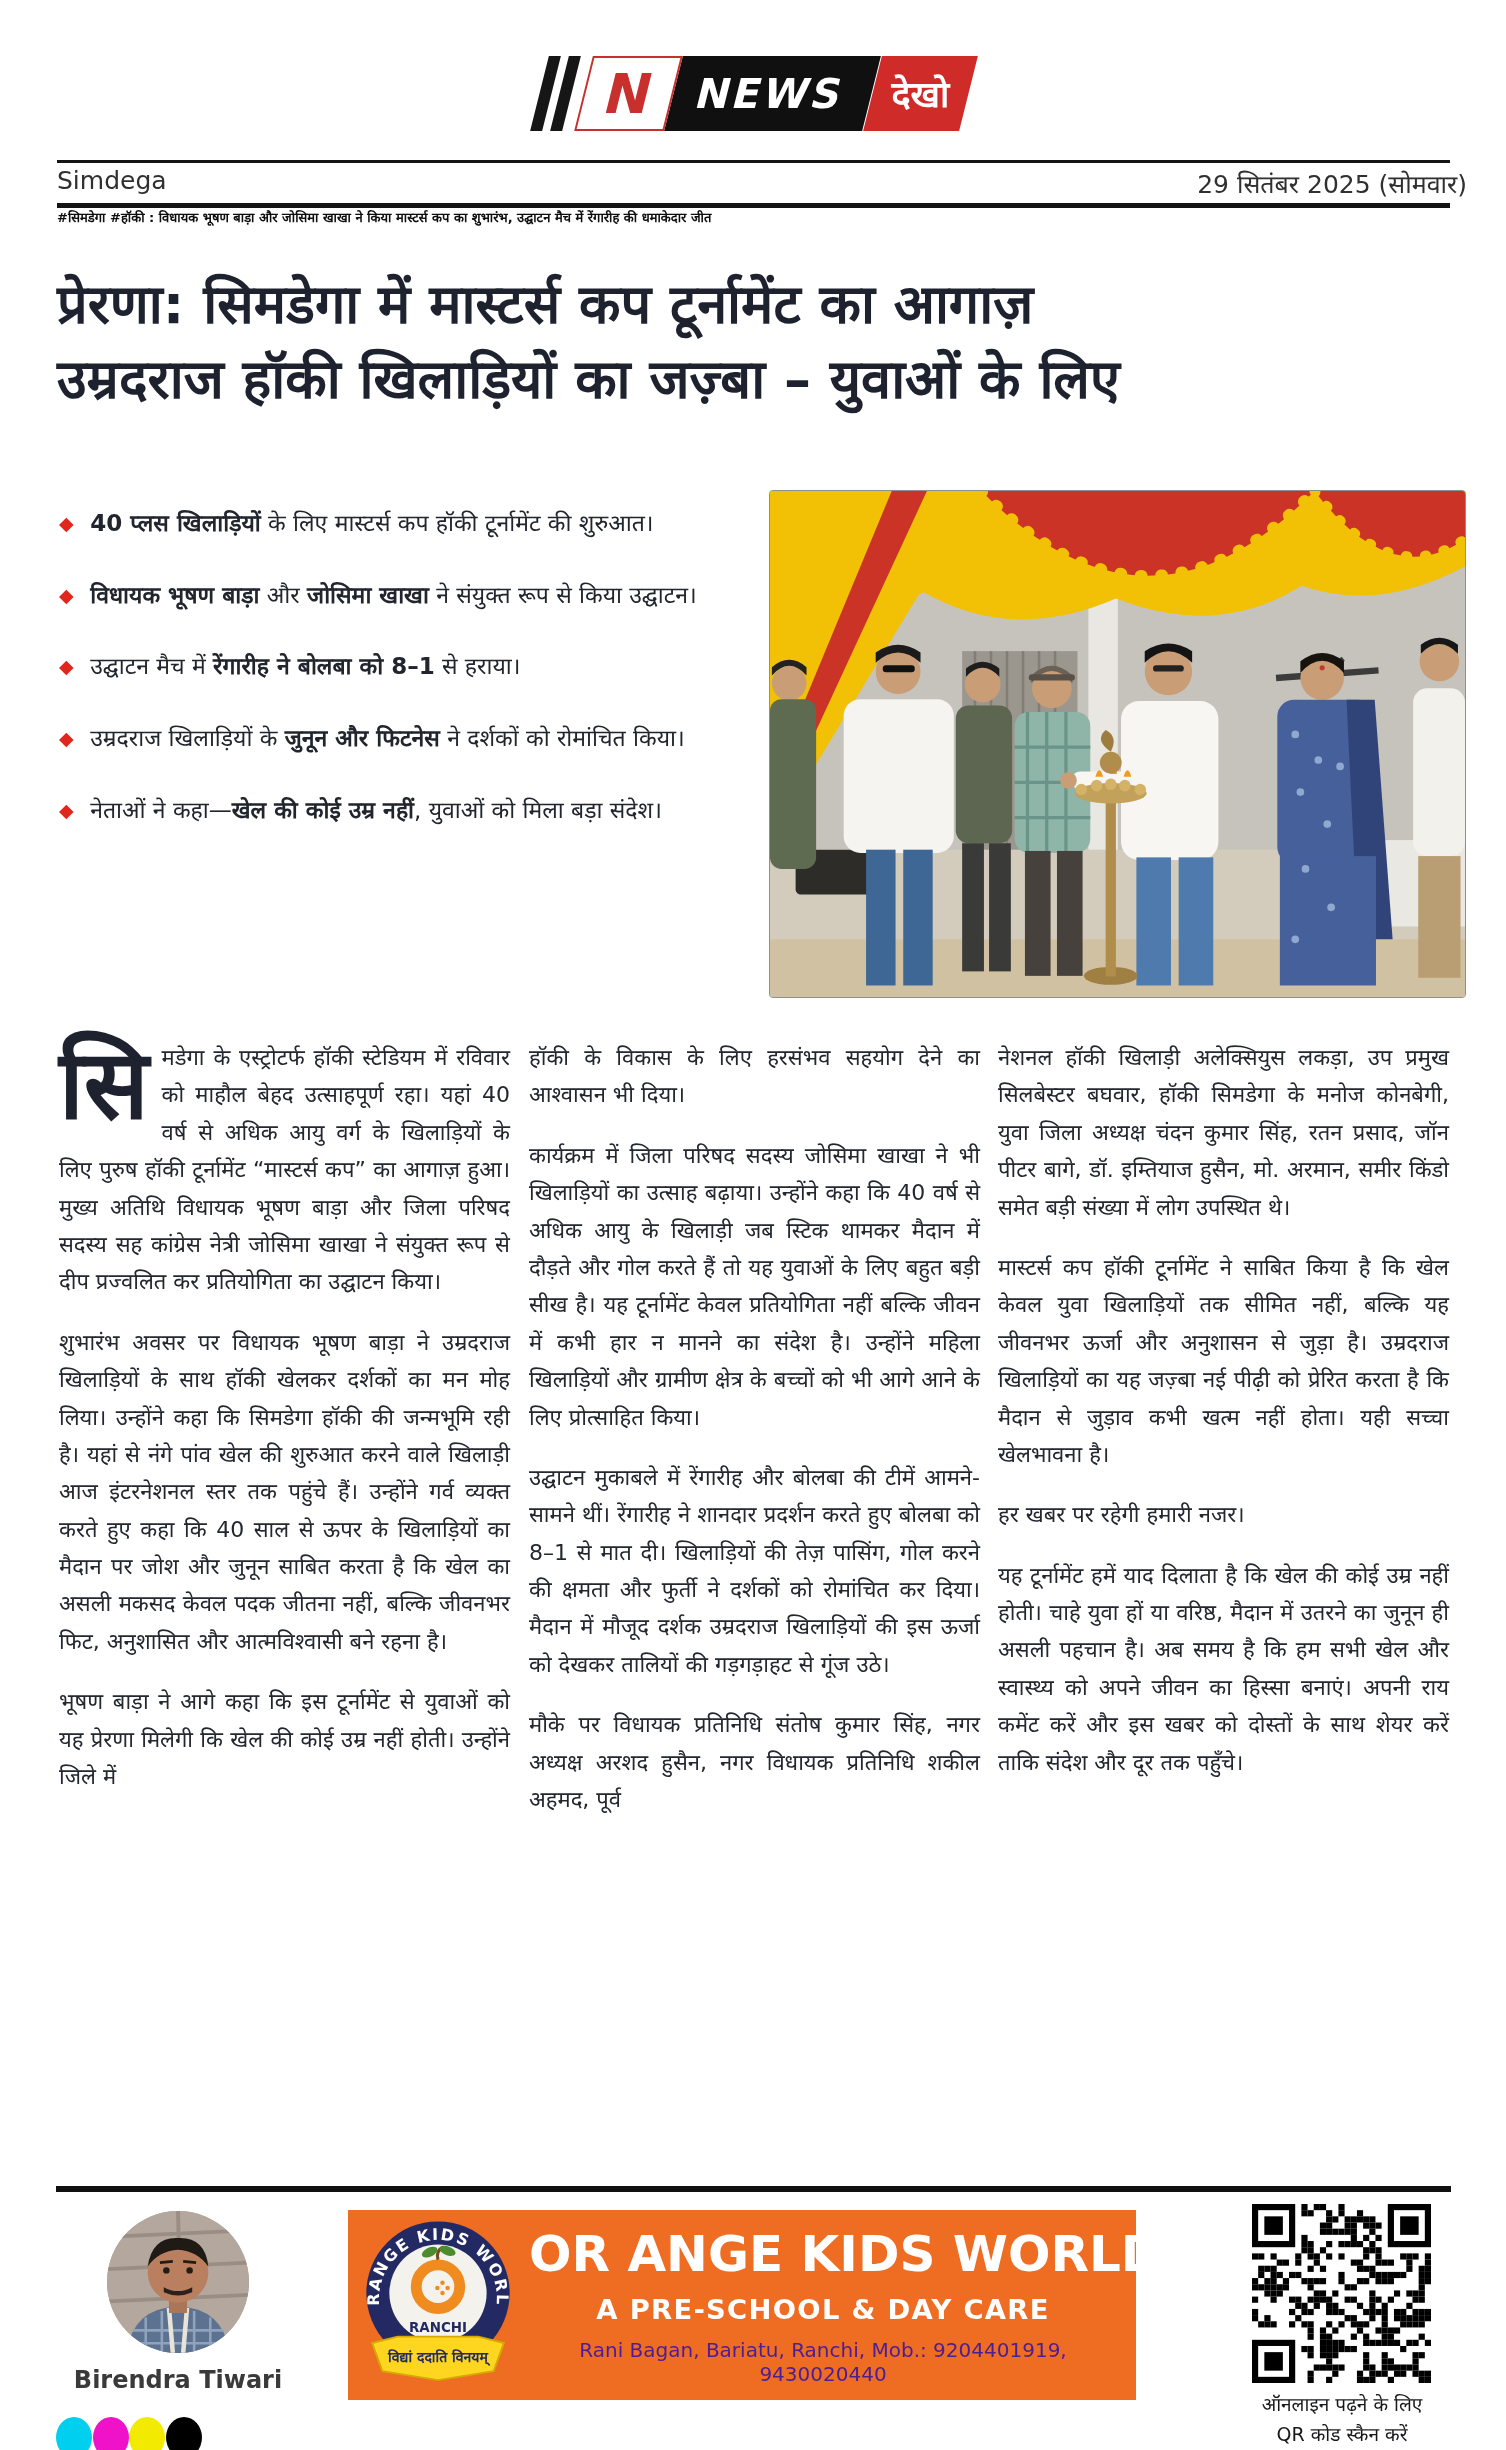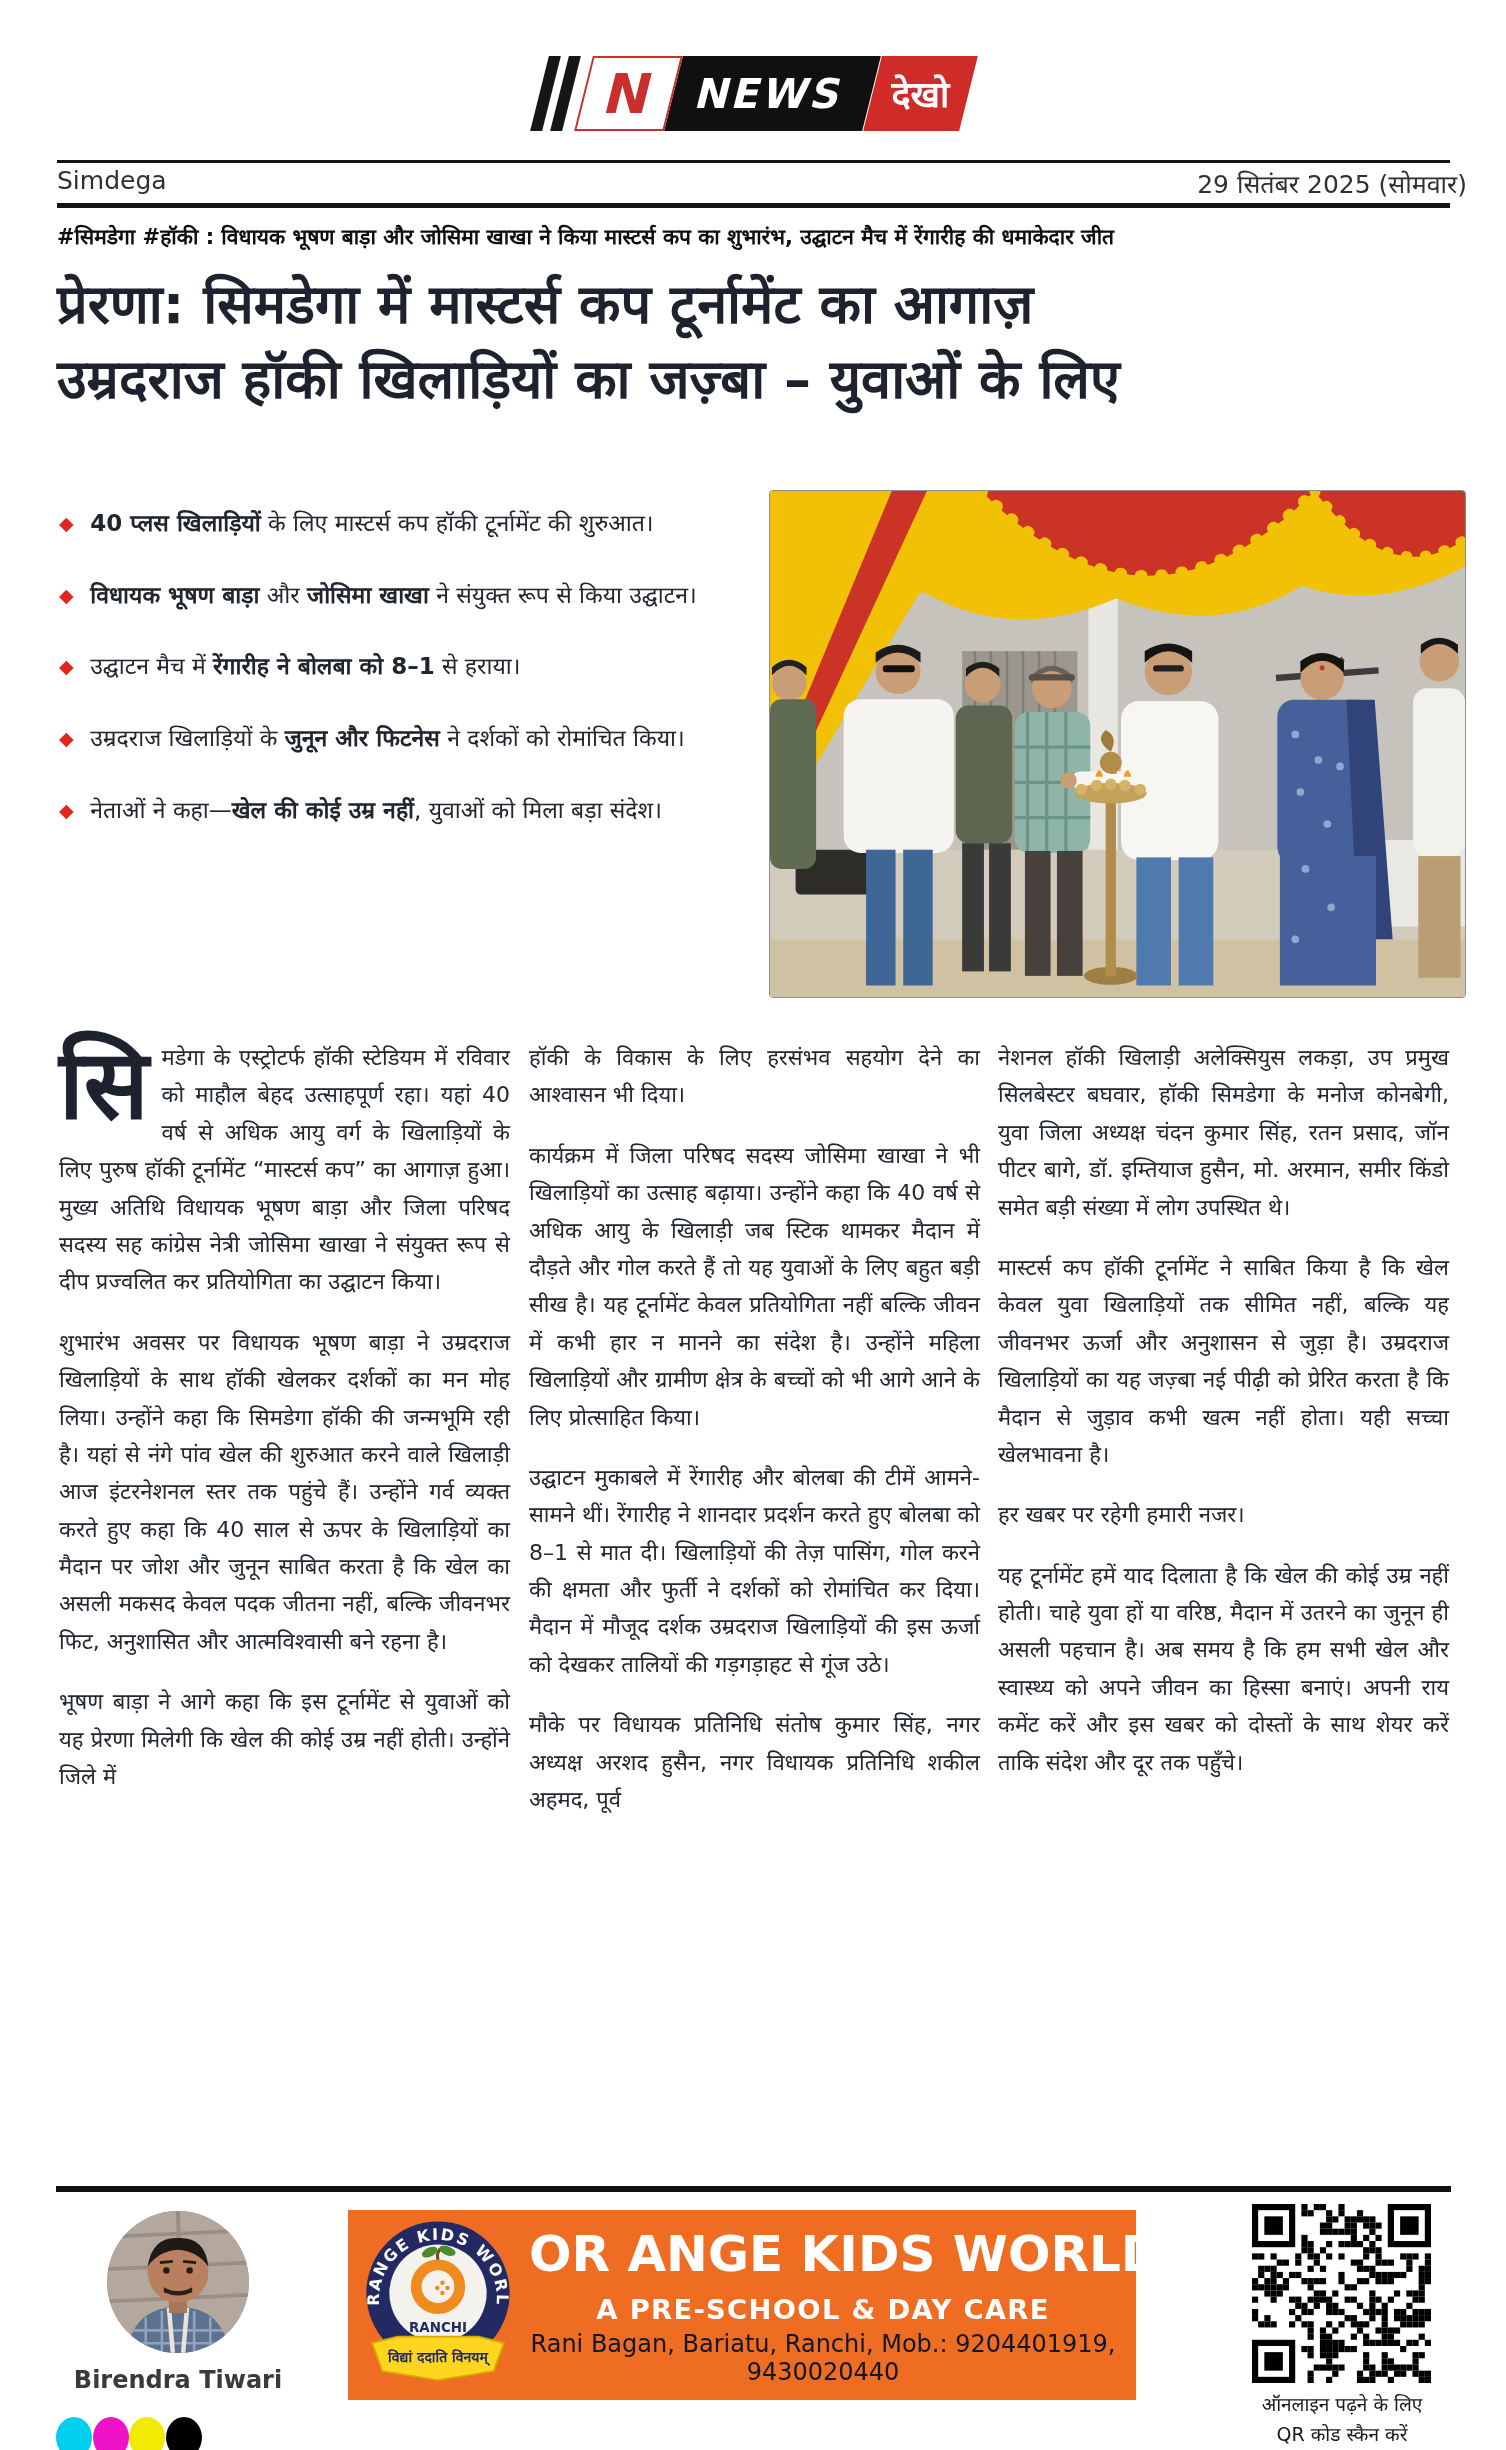--- a/index.html
+++ b/index.html
@@ -14,21 +14,21 @@
   .newsbox{background:#101010;transform:skewX(-14deg);display:flex;align-items:center;padding:0 28px 0 33px;}
   .newsbox span{color:#fff;font-size:41px;font-weight:bold;letter-spacing:2.6px;}
   .dekhobox{background:#cf2b28;transform:skewX(-14deg);display:flex;align-items:center;padding:0 19px;}
   .dekhobox span{color:#fff;font-size:36px;font-weight:bold;transform:skewX(14deg);}
   
   .rule{position:absolute;left:57px;right:57px;background:#141414;}
   .rule.top{top:160px;height:2.6px;}
   .rule.bottom{top:203px;height:4.5px;}
   .meta-row{position:absolute;top:166px;left:57px;right:40px;display:flex;justify-content:space-between;
             font-size:25px;color:#303030;}
-  .kicker{position:absolute;top:222px;left:57px;right:57px;font-size:21px;font-weight:bold;color:#0e0e0e;}
+  .kicker{position:absolute;top:208px;left:57px;right:57px;font-size:13px;font-weight:bold;color:#0e0e0e;}
   
   .headline{position:absolute;top:268px;left:57px;width:1392px;font-size:54px;font-weight:bold;
             color:#1d222e;line-height:1.38;}
   
   .hl{position:absolute;top:498px;left:59px;width:697px;list-style:none;margin:0;padding:0;}
   .hl li{display:flex;gap:16.6px;margin-bottom:20.4px;font-size:23px;line-height:2.2;color:#21252d;}
   .hl .diamond{color:#e0261d;font-size:19px;line-height:2.7;flex:0 0 auto;}
   .hl b{font-weight:bold;}
   
   .photo{position:absolute;top:490px;left:769px;width:695px;height:506px;border:1.9px solid #8f8f8f;
@@ -47,22 +47,22 @@
                font-size:24px;font-weight:bold;color:#3a3a3a;}
   .print-marks{position:absolute;top:2417px;left:56px;display:flex;}
   .print-marks span{width:36px;height:41px;border-radius:50%;margin-right:0.6px;}
   
   .ad{position:absolute;top:2210px;left:348px;width:788px;height:190px;background:#ee6d22;}
   .ad .badge{position:absolute;left:10.2px;top:5.1px;width:160px;height:180px;}
   .ad .title{position:absolute;left:181px;top:15.3px;width:608px;text-align:center;color:#fff;
              font-size:50px;font-weight:bold;letter-spacing:0;white-space:nowrap;}
   .ad .subtitle{position:absolute;left:171px;top:84px;width:608px;text-align:center;color:#fff;
                 font-size:27.4px;font-weight:bold;letter-spacing:1.3px;}
-  .ad .address{position:absolute;left:171px;bottom:14px;width:608px;text-align:center;color:#0f172a;
-               font-size:24px;}
+  .ad .address{position:absolute;left:171px;bottom:14px;width:608px;text-align:center;color:#4c1d95;
+               font-size:20px;}
   
   .qr{position:absolute;top:2204px;left:1252px;width:179px;height:179px;background:#fff;}
   .qr svg{display:block;width:100%;height:100%;}
   .qr-caption{position:absolute;top:2389px;left:1195px;width:294px;text-align:center;
               font-size:19px;color:#17181a;line-height:1.6;}
 </style>
 </head>
 <body>
 
 <div class="page">

